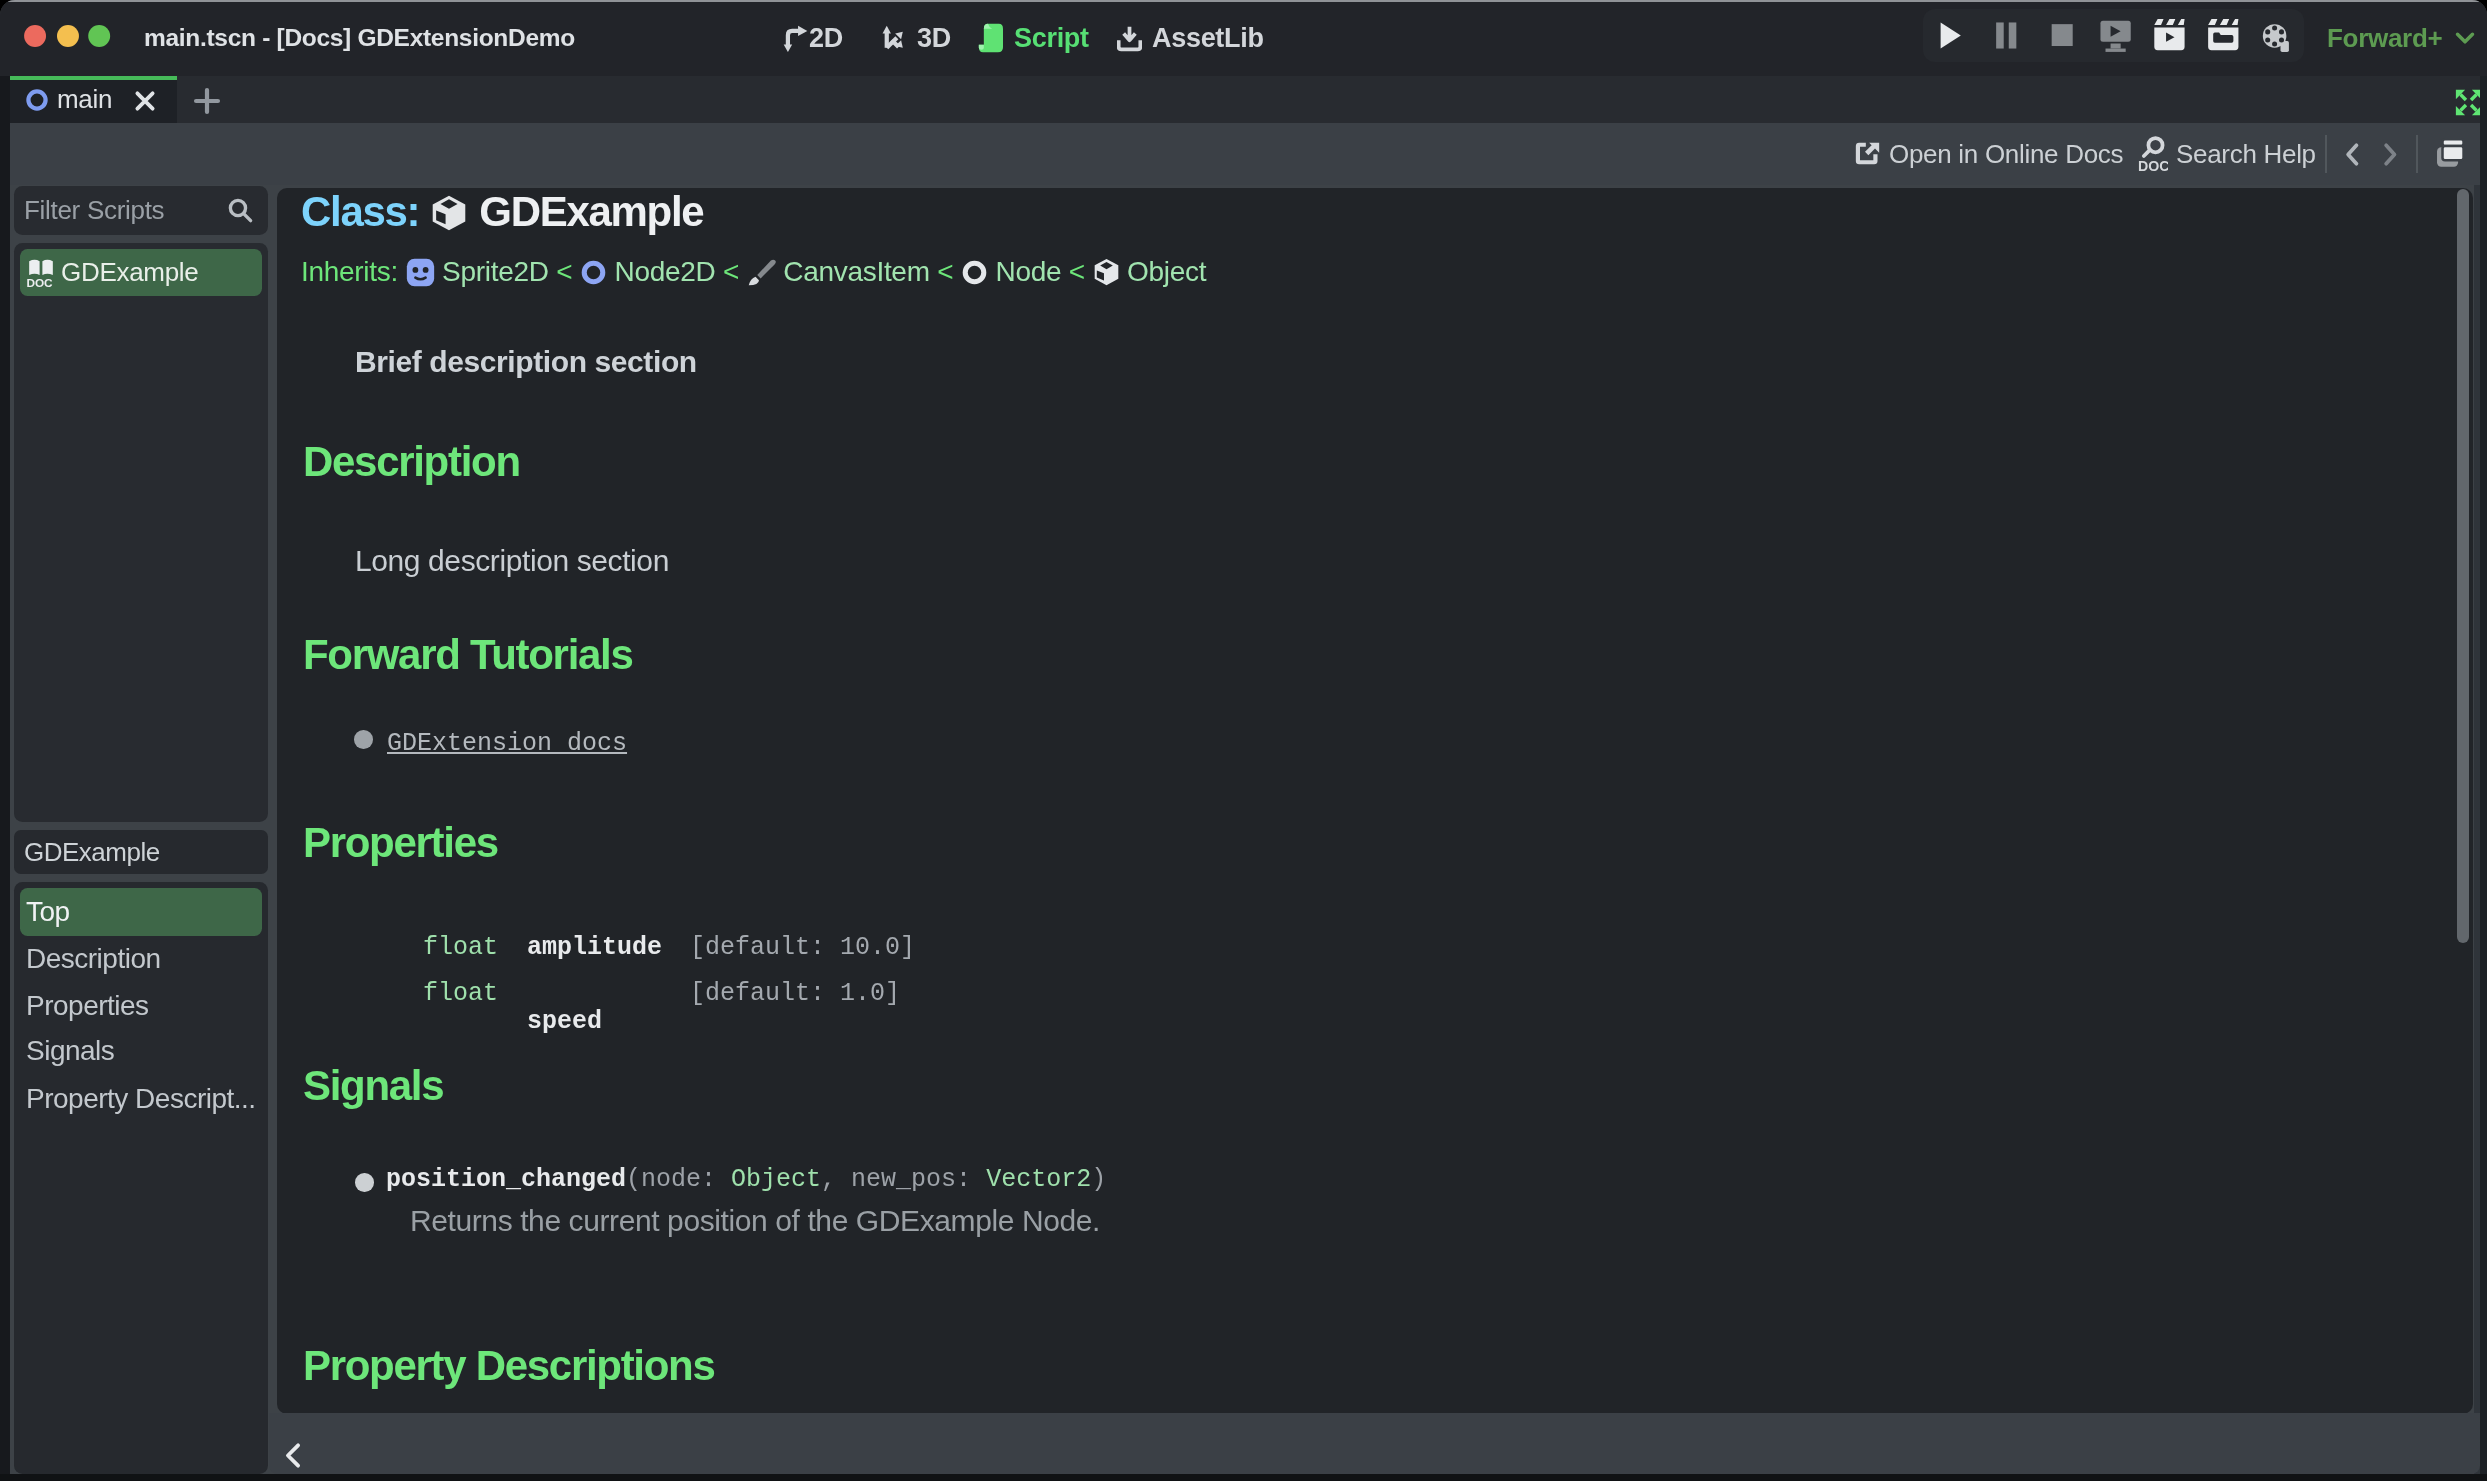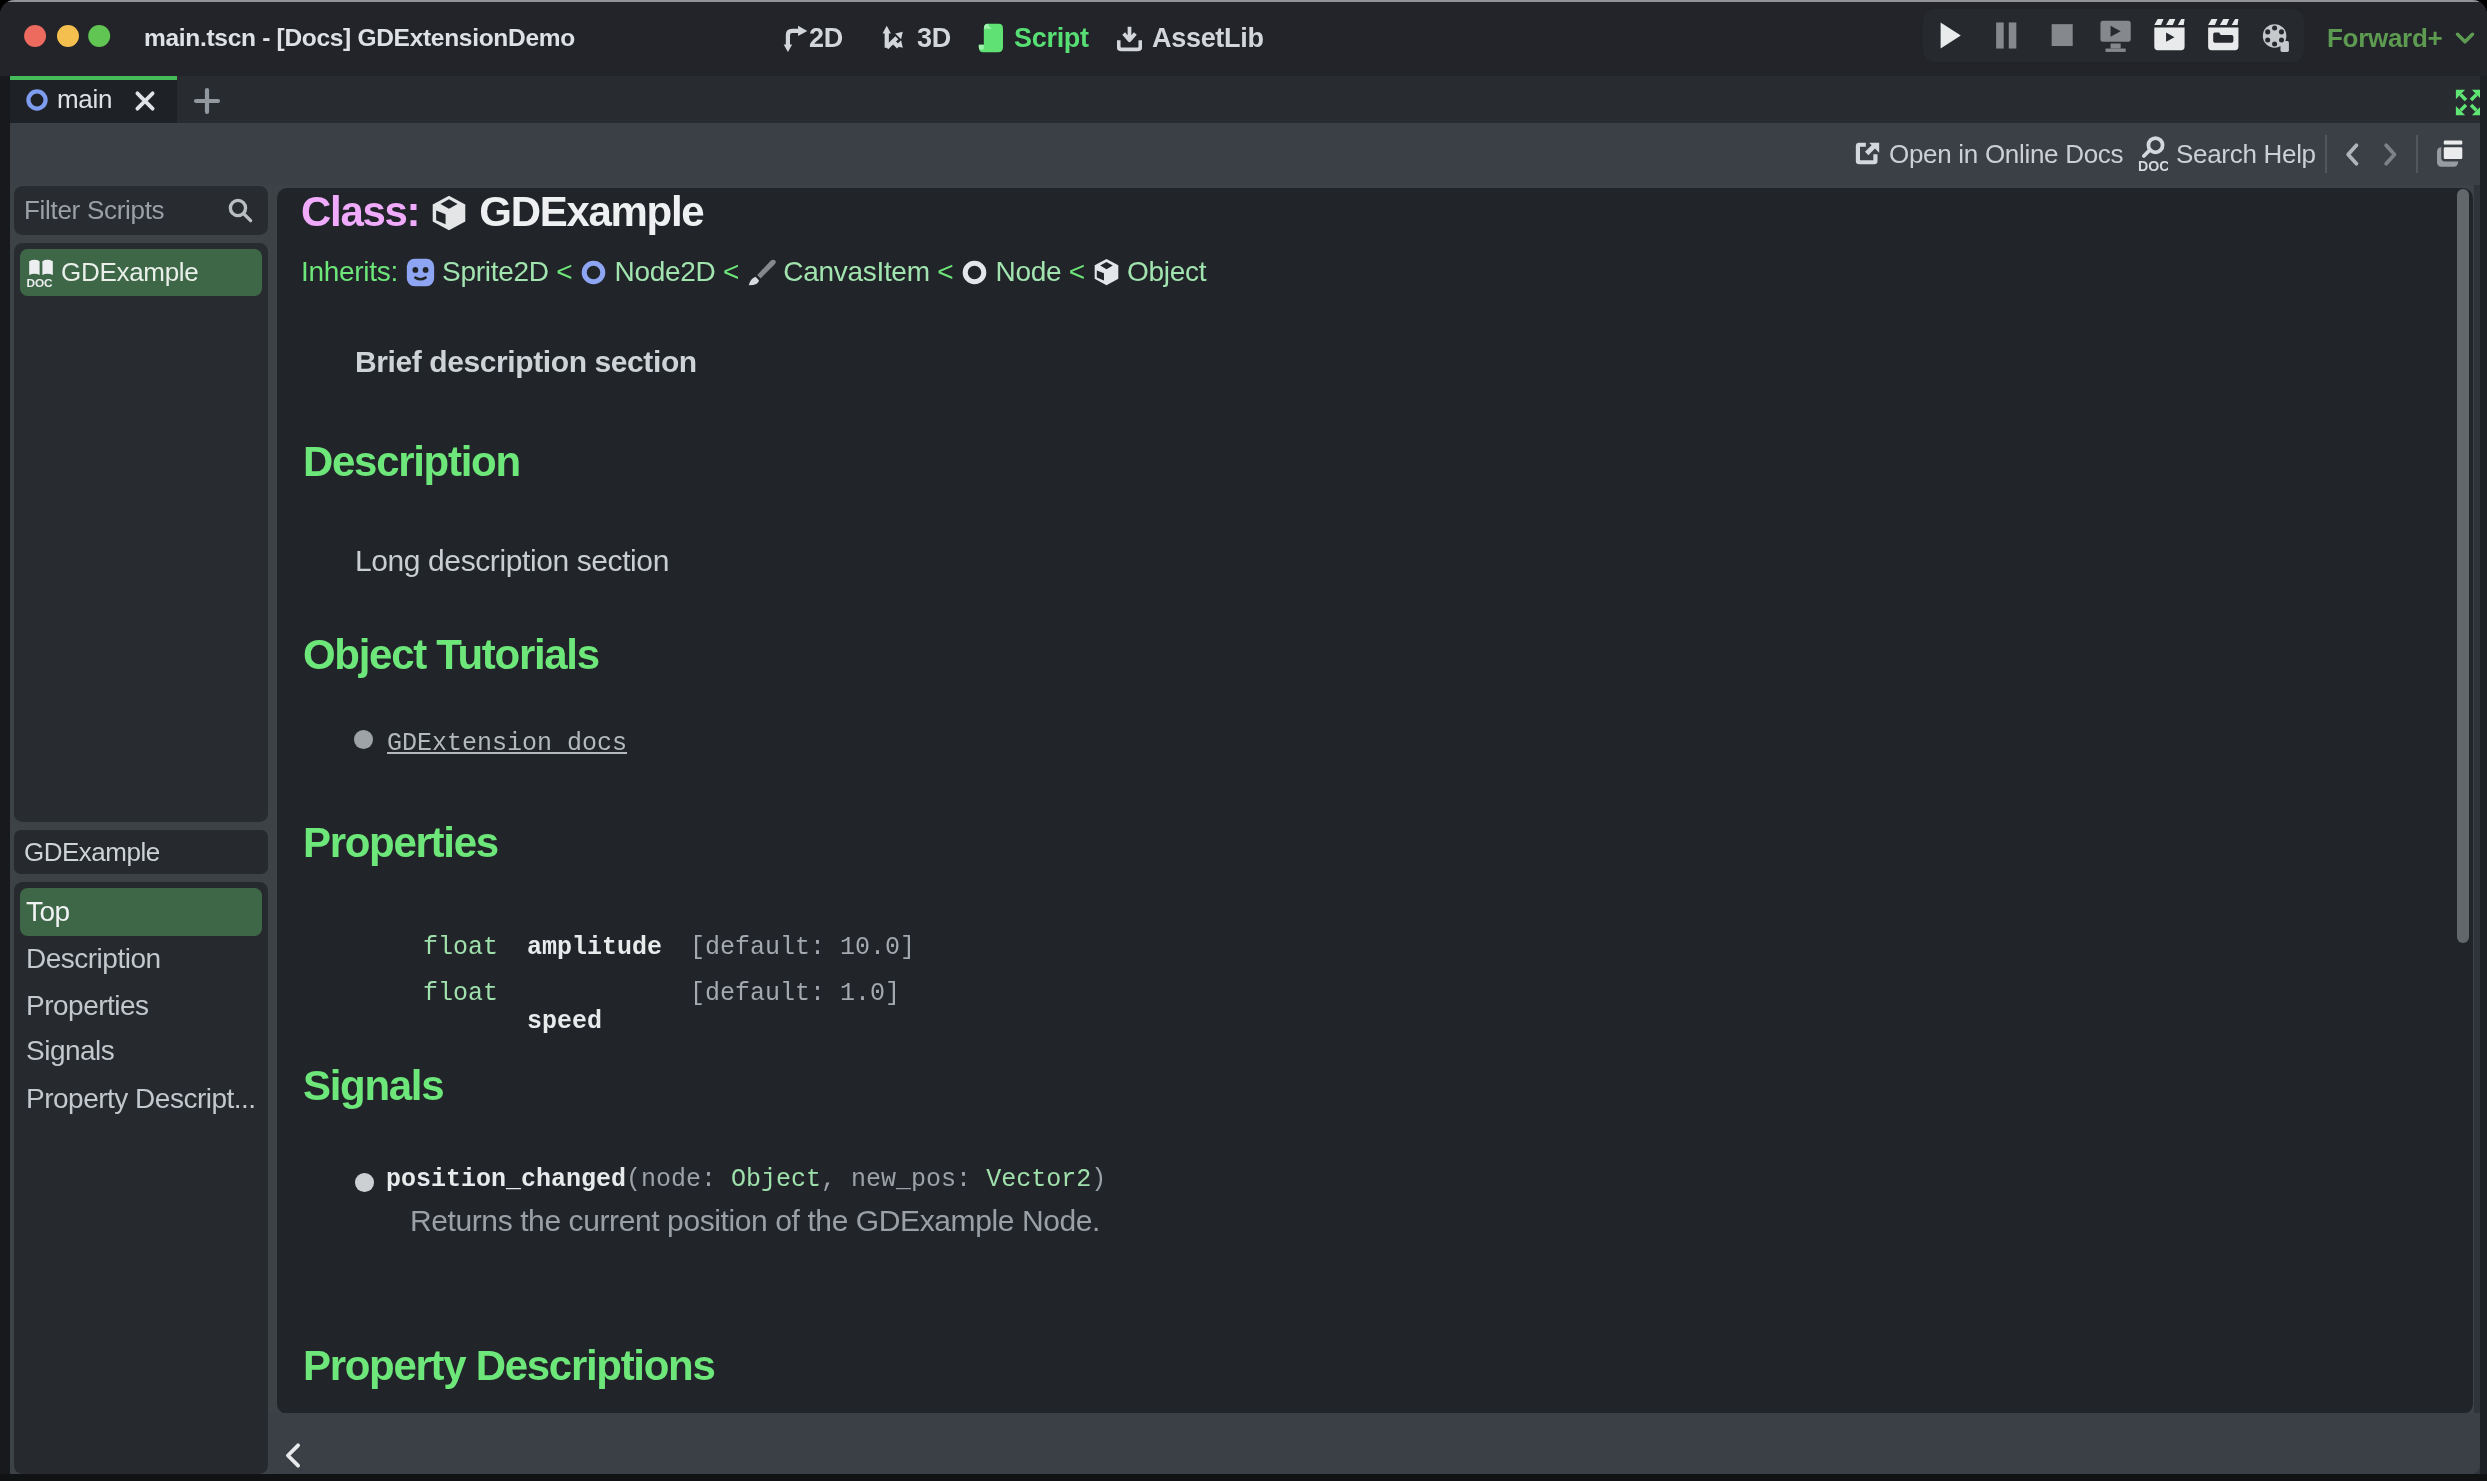--- a/index.html
+++ b/index.html
@@ -181,21 +181,21 @@
 <div class="row" style="left:26px;top:888px;height:48px;font-size:28px;color:#f0f2f4;letter-spacing:-0.5px;">Top</div>
 <div class="row" style="left:26px;top:935px;height:47px;font-size:28px;color:#c3c8cd;letter-spacing:-0.5px;">Description</div>
 <div class="row" style="left:26px;top:982px;height:47px;font-size:28px;color:#c3c8cd;letter-spacing:-0.5px;">Properties</div>
 <div class="row" style="left:26px;top:1027px;height:47px;font-size:28px;color:#c3c8cd;letter-spacing:-0.5px;">Signals</div>
 <div class="row" style="left:26px;top:1075px;height:47px;font-size:28px;color:#c3c8cd;letter-spacing:-0.5px;">Property Descript...</div>
 
 <div class="abs" style="left:277px;top:188px;width:2196px;height:1226px;border-radius:10px;background:#212428;"></div>
 <div class="abs" style="left:2457px;top:189px;width:12px;height:754px;border-radius:6px;background:#62676c;"></div>
 
 <div class="row" id="classline" style="left:301px;top:187px;height:49px;font-size:42px;font-weight:bold;gap:12px;letter-spacing:-1.3px;">
-  <span style="color:#f0abfc;">Class:</span>
+  <span style="color:#7dd3fc;">Class:</span>
   <svg width="36" height="36" viewBox="0 0 42 42" style="margin-top:3.4px;">
         <path d="M21 1 L40 11 V31 L21 41 L2 31 V11 Z" fill="#e3e5e7"></path>
         <path d="M21 5 L31 10.5 L21 16 L11 10.5 Z" fill="#212428"></path>
         <path d="M6 18 L17 22.5 V34 L6 29.5 Z" fill="#212428"></path>
       </svg>
   <span style="color:#eef0f2;">GDExample</span>
 </div>
 
 <div class="row" id="inherits" style="left:301px;top:254px;height:36px;font-size:28px;color:#6de67a;gap:7.6px;letter-spacing:-0.3px;">
   <span>Inherits:</span>
@@ -229,21 +229,21 @@
         <path d="M4.5 14.5 L13 18 V26.5 L4.5 23 Z" fill="#212428"></path>
       </svg>
   <span style="color:#a1e4af;">Object</span>
 </div>
 
 <div class="row" style="left:355px;top:342px;height:39px;font-size:30px;font-weight:bold;color:#ced3d8;letter-spacing:-0.4px;">Brief description section</div>
 
 <div class="row" style="left:303px;top:439px;height:46px;font-size:42px;font-weight:bold;color:#6de67a;letter-spacing:-1.3px;">Description</div>
 <div class="row" style="left:355px;top:541px;height:39px;font-size:30px;color:#c9ced3;letter-spacing:-0.4px;">Long description section</div>
 
-<div class="row" style="left:303px;top:632px;height:46px;font-size:42px;font-weight:bold;color:#6de67a;letter-spacing:-1.3px;">Object Tutorials</div>
+<div class="row" style="left:303px;top:632px;height:46px;font-size:42px;font-weight:bold;color:#6de67a;letter-spacing:-1.3px;">Forward Tutorials</div>
 <div class="abs" style="left:354px;top:730px;width:18.6px;height:18.6px;border-radius:50%;background:#9ea3a8;"></div>
 <div class="row mono" style="left:387px;top:724px;height:39px;font-size:25px;color:#b4b9be;text-decoration:underline;">GDExtension docs</div>
 
 <div class="row" style="left:303px;top:820px;height:46px;font-size:42px;font-weight:bold;color:#6de67a;letter-spacing:-1.3px;">Properties</div>
 <div class="row mono" style="left:423px;top:927px;height:41px;font-size:25px;color:#9fe0ac;">float</div>
 <div class="row mono" style="left:527px;top:927px;height:41px;font-size:25px;font-weight:bold;color:#e8eaec;">amplitude</div>
 <div class="row mono" style="left:690px;top:927px;height:41px;font-size:25px;color:#a4a9af;">[default: 10.0]</div>
 <div class="row mono" style="left:423px;top:973px;height:41px;font-size:25px;color:#9fe0ac;">float</div>
 <div class="row mono" style="left:527px;top:973px;height:41px;font-size:25px;font-weight:bold;color:#e8eaec;margin-top:28px;">speed</div>
 <div class="row mono" style="left:690px;top:973px;height:41px;font-size:25px;color:#a4a9af;">[default: 1.0]</div>

